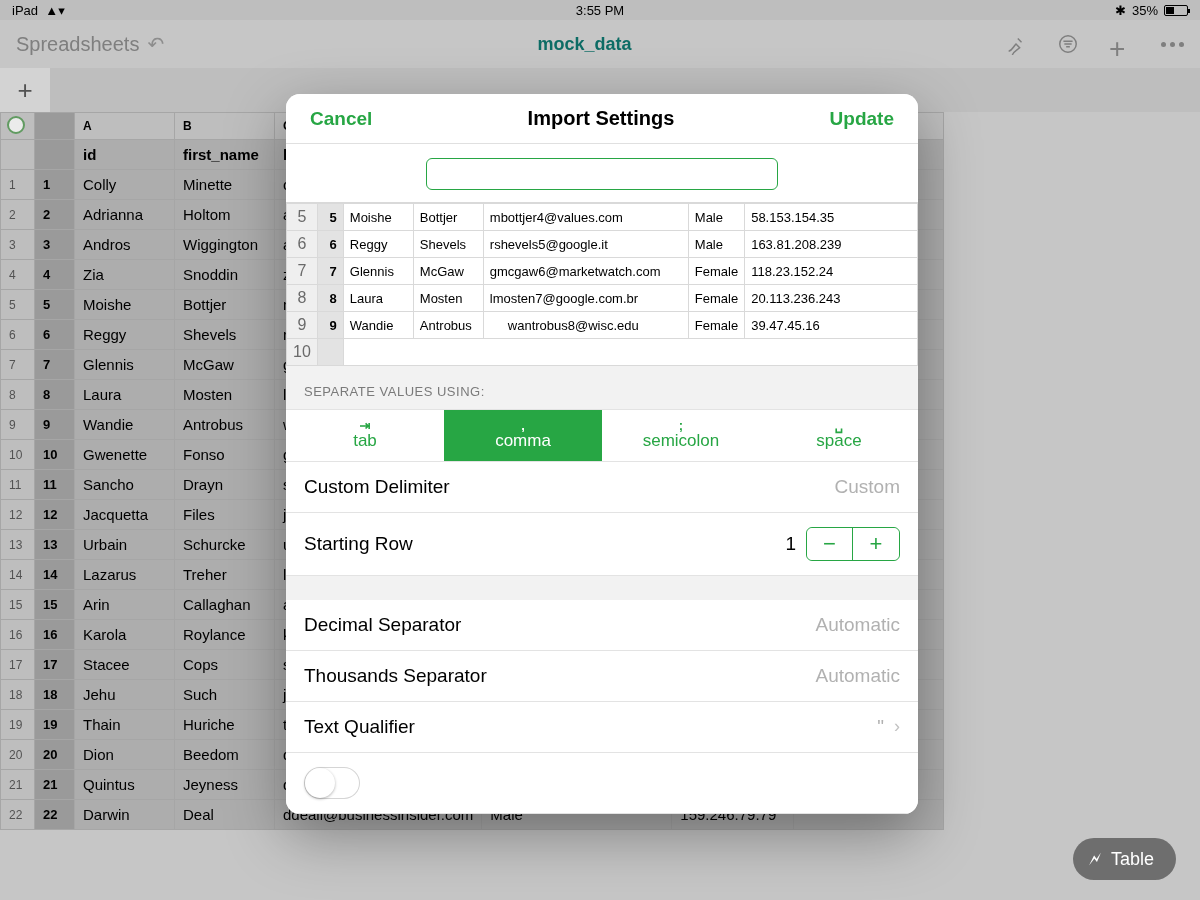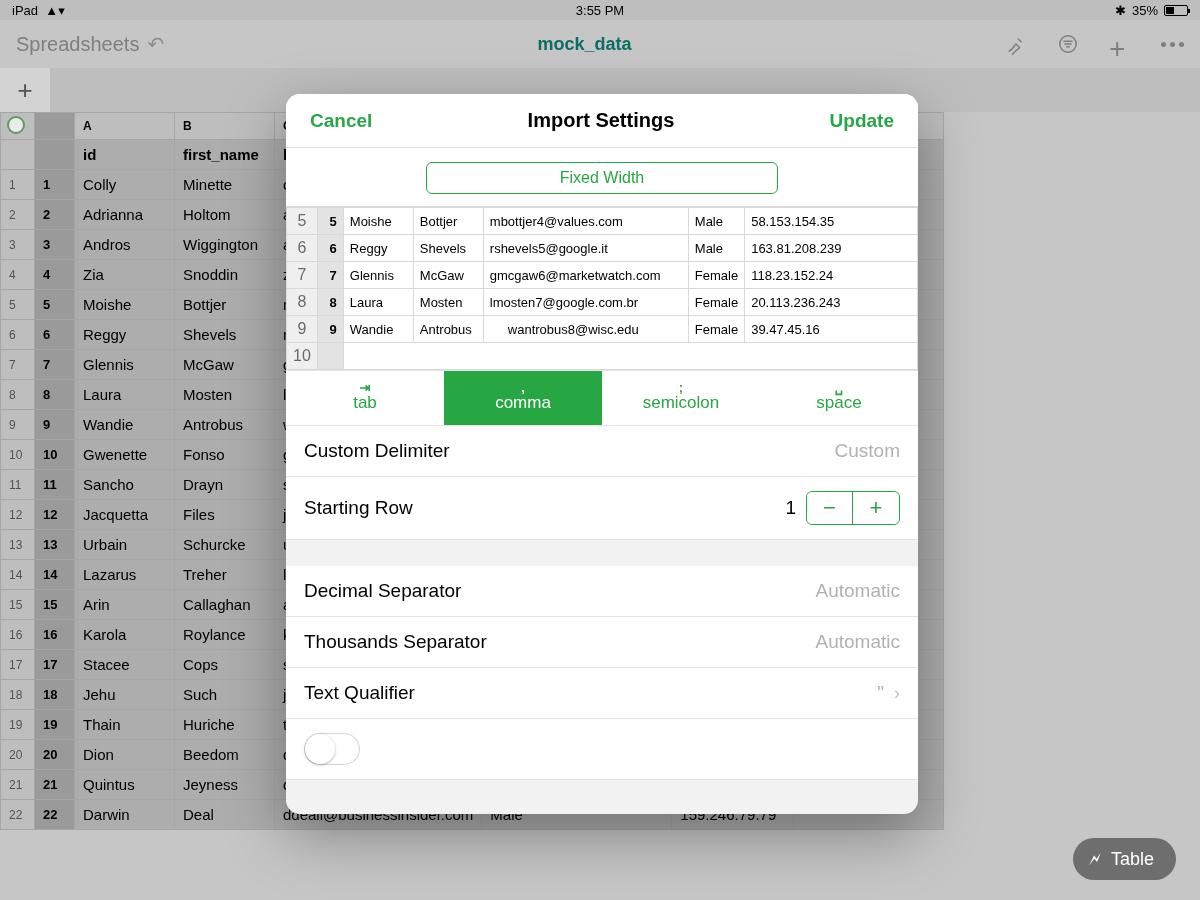--- a/index.html
+++ b/index.html
@@ -451,23 +451,20 @@
 
 <div class="modal">
   <div class="modal-header">
     <span class="side">Cancel</span>
     <span class="title">Import Settings</span>
     <span class="side">Update</span>
   </div>
 
   <div style="background:#fff;">
     <div class="segmented">
-      <div class="seg">
-          <span>Fixed Width</span>
-        </div>
     </div>
   </div>
 
   <div class="preview">
     <table id="preview-table">
         <tbody>
           <tr>
             <td class="rn1">5</td>
             <td class="rn2">5</td>
             <td style="width:70px;">Moishe</td>
@@ -514,20 +511,21 @@
           </tr>
           <tr style="height:4px;">
             <td class="rn1" style="border-bottom:none;">10</td>
             <td class="rn2" style="border-bottom:none;"></td>
             <td colspan="5" style="border-bottom:none;"></td>
           </tr>
         </tbody>
       </table>
   </div>
 
+  <div class="section-title">Separate values using:</div>
   <div class="delimiter-row">
     <div class="opt">
         <span class="glyph">⇥</span>
         <span>tab</span>
       </div>
     <div class="opt active">
         <span class="glyph">,</span>
         <span>comma</span>
       </div>
     <div class="opt">

